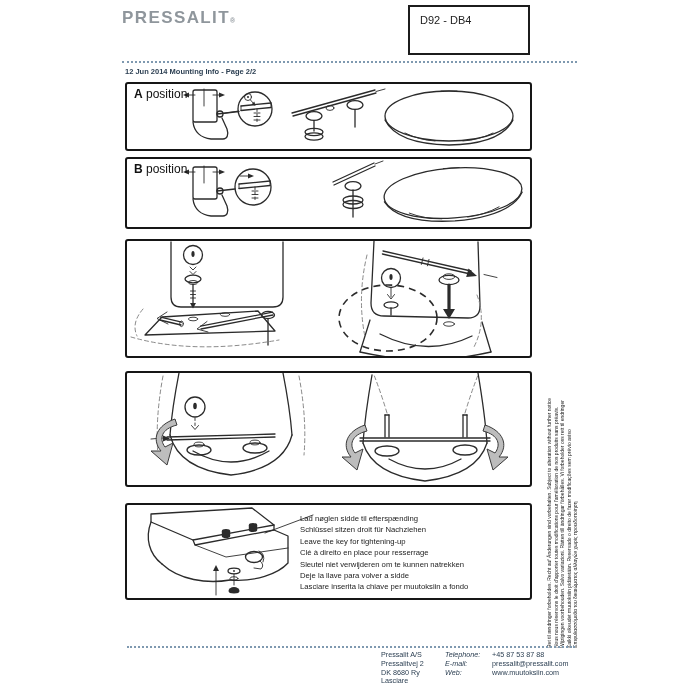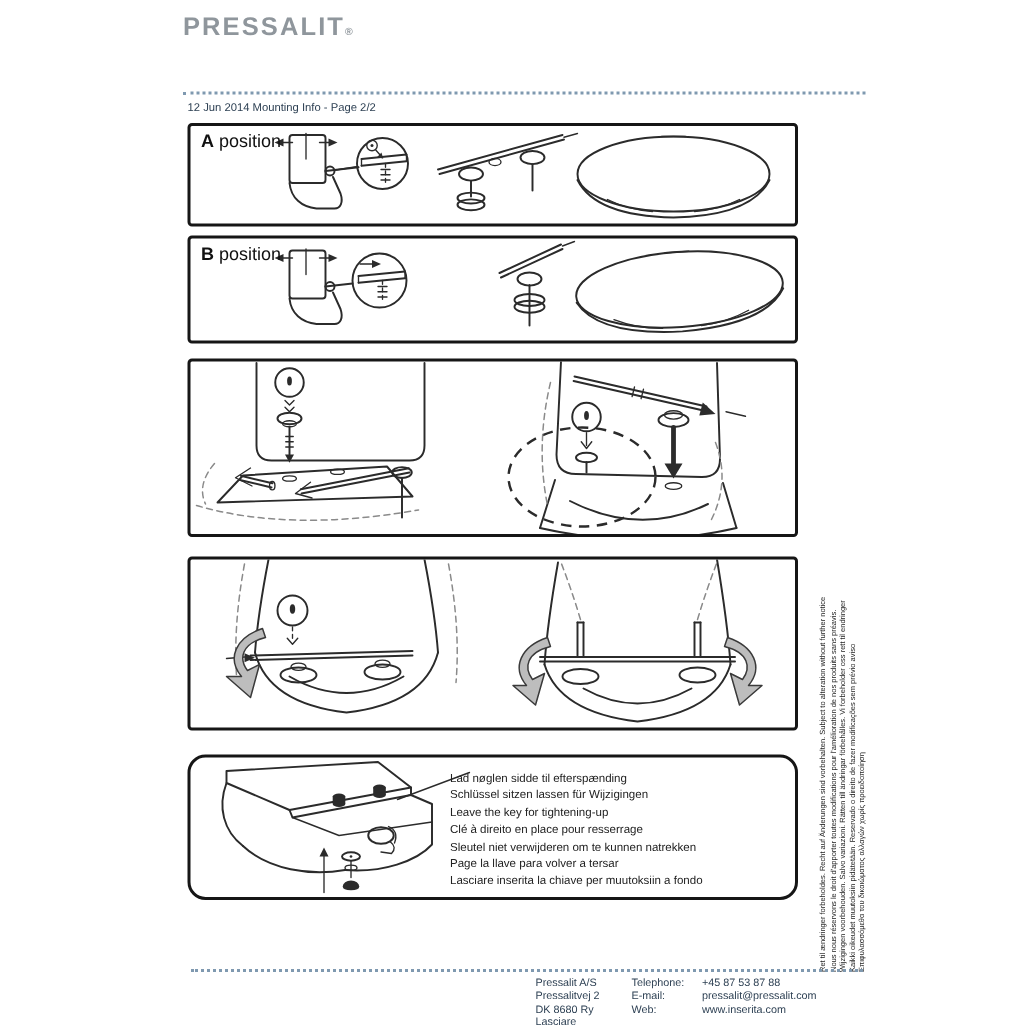--- a/index.html
+++ b/index.html
@@ -11,63 +11,66 @@
   .logo-mark { font-size:7px; letter-spacing:0; vertical-align:baseline; }
 
   .model-box { position:absolute; left:408px; top:5px; width:118px; height:46px;
                border:2px solid #1c1c1c; background:#fff; }
   .model-code { position:absolute; left:10px; top:7px; font-size:11px; color:#222; }
 
   .rule { border-top:2px dotted #7f99b0; height:0; position:absolute; }
   .rule-top { left:122px; top:61px; width:455px; }
   .rule-bottom { left:127px; top:646px; width:448px; }
 
-  .doc-info { position:absolute; left:125px; top:67px; font-size:7.5px; color:#2e4154; }
+  .doc-info { position:absolute; left:125px; top:67px; font-size:7.5px; color:#2e4154;font-weight:bold; }
 
   .panel { position:absolute; left:125px; width:407px; border:2px solid #161616;
            border-radius:3px; background:#fff; box-sizing:border-box; }
   #panel-a { top:82px;  height:69px; }
   #panel-b { top:157px; height:72px; }
   #panel-3 { top:239px; height:119px; }
   #panel-4 { top:371px; height:116px; }
-  #panel-5 { top:503px; height:97px;border-radius:12px; }
+  #panel-5 { top:503px; height:97px; }
   .panel svg { position:absolute; left:0; top:0; display:block; }
 
   .panel-label { position:absolute; left:7px; top:3px; font-size:12px; color:#111; z-index:2; }
   .panel-label .bold { font-weight:700; }
 
   .inst-text { position:absolute; left:173px; top:8px; font-size:7.7px; line-height:11.4px;
                color:#222; white-space:nowrap; z-index:2; }
 
   .side-note { position:absolute; left:546px; top:212px; width:34px; height:436px; }
   .side-note-inner { position:absolute; left:0; top:436px; width:436px;
                      transform:rotate(-90deg); transform-origin:0 0;
                      font-size:5px; line-height:6.6px; color:#222; white-space:nowrap; }
 
-  .footer { position:absolute; font-size:7.2px; line-height:8.8px; color:#2e4154; }
+  .footer { position:absolute; font-size:7.2px; line-height:8.8px; color:#2e4154;margin-left:24px; }
   .f-col1 { left:357px; top:651px; }
-  .f-col2 { left:421px; top:651px; }
+  .f-col2 { left:421px; top:651px;font-style:italic; }
   .f-col3 { left:468px; top:651px; }
 
   
   .ln   { fill:none; stroke:#2b2b2b; stroke-width:1.3; stroke-linecap:round; stroke-linejoin:round; }
   .thin { stroke-width:0.9; }
   .dash { stroke-dasharray:2.5 2.5; }
   .gdash{ fill:none; stroke:#8a8a8a; stroke-width:1; stroke-dasharray:4 3; stroke-linecap:round; }
   .dashbold { fill:none; stroke:#2b2b2b; stroke-width:1.6; stroke-dasharray:7 5; }
   .fill { fill:#2b2b2b; stroke:none; }
   .garr { fill:#bdbdbd; stroke:#3a3a3a; stroke-width:1; stroke-linejoin:round; }
 </style>
 </head>
 <body>
 
 <div id="page">
 
   <div class="logo"><span>PRESSALIT</span><span class="logo-mark">®</span></div>
 
+  <div class="model-box">
+    <div class="model-code">D92 - DB4</div>
+  </div>
 
   <div class="rule rule-top"></div>
   <div class="doc-info">12 Jun 2014 Mounting Info - Page 2/2</div>
 
   <div class="panel" id="panel-b">
     <div class="panel-label"><span class="bold">B</span> <span>position</span></div>
     <svg width="403" height="68" viewBox="0 0 403 68">
       <g>
         <rect class="ln" x="66" y="8" width="24" height="32" rx="2"></rect>
         <path class="ln" d="M66,40 C67,50 74,56 84,57 L96,57 C100,57 102,53 100,47 L95,36"></path>
@@ -315,25 +318,25 @@
         <path class="fill" d="M86,66 h6 l-3,-6 z"></path>
         <ellipse class="ln" cx="107" cy="66" rx="6" ry="2.8"></ellipse>
         <circle class="fill" cx="107" cy="66" r="0.9"></circle>
         <line class="ln thin" x1="107" y1="68.8" x2="107" y2="80"></line>
         <ellipse class="ln thin" cx="107" cy="73.5" rx="4" ry="1.8"></ellipse>
         <path class="fill" d="M101.5,86 a5.5,4 0 0 1 11,0 q0,2.5 -5.5,2.5 q-5.5,0 -5.5,-2.5 z"></path>
       </g>
     </svg>
     <div class="inst-text">
       <div>Lad nøglen sidde til efterspænding</div>
-      <div>Schlüssel sitzen lassen für Wijzigingen</div>
+      <div>Schlüssel sitzen droit für Nachziehen</div>
       <div>Leave the key for tightening-up</div>
       <div>Clé à direito en place pour resserrage</div>
       <div>Sleutel niet verwijderen om te kunnen natrekken</div>
-      <div>Page la llave para volver a tersar</div>
+      <div>Deje la llave para volver a sidde</div>
       <div>Lasciare inserita la chiave per muutoksiin a fondo</div>
     </div>
   </div>
 
   <div class="side-note">
     <div class="side-note-inner">
       <div>Ret til ændringer forbeholdes. Recht auf Änderungen sind vorbehalten. Subject to alteration without further notice</div>
       <div>Nous nous réservons le droit d'apporter toutes modifications pour l'amélioration de nos produits sans préavis.</div>
       <div>Wijzigingen voorbehouden. Salvo variazioni. Rätten till ändringar förbehålles. Vi forbeholder oss rett til endringer</div>
       <div>Kaikki oikeudet muutoksiin pidätetään. Reservado o direito de fazer modificações sem prévio aviso</div>
@@ -350,16 +353,16 @@
     <div>Lasciare</div>
   </div>
   <div class="footer f-col2">
     <div>Telephone:</div>
     <div>E-mail:</div>
     <div>Web:</div>
   </div>
   <div class="footer f-col3">
     <div>+45 87 53 87 88</div>
     <div>pressalit@pressalit.com</div>
-    <div>www.inserita.com</div>
+    <div>www.muutoksiin.com</div>
   </div>
 
 </div>
 
 </body></html>

